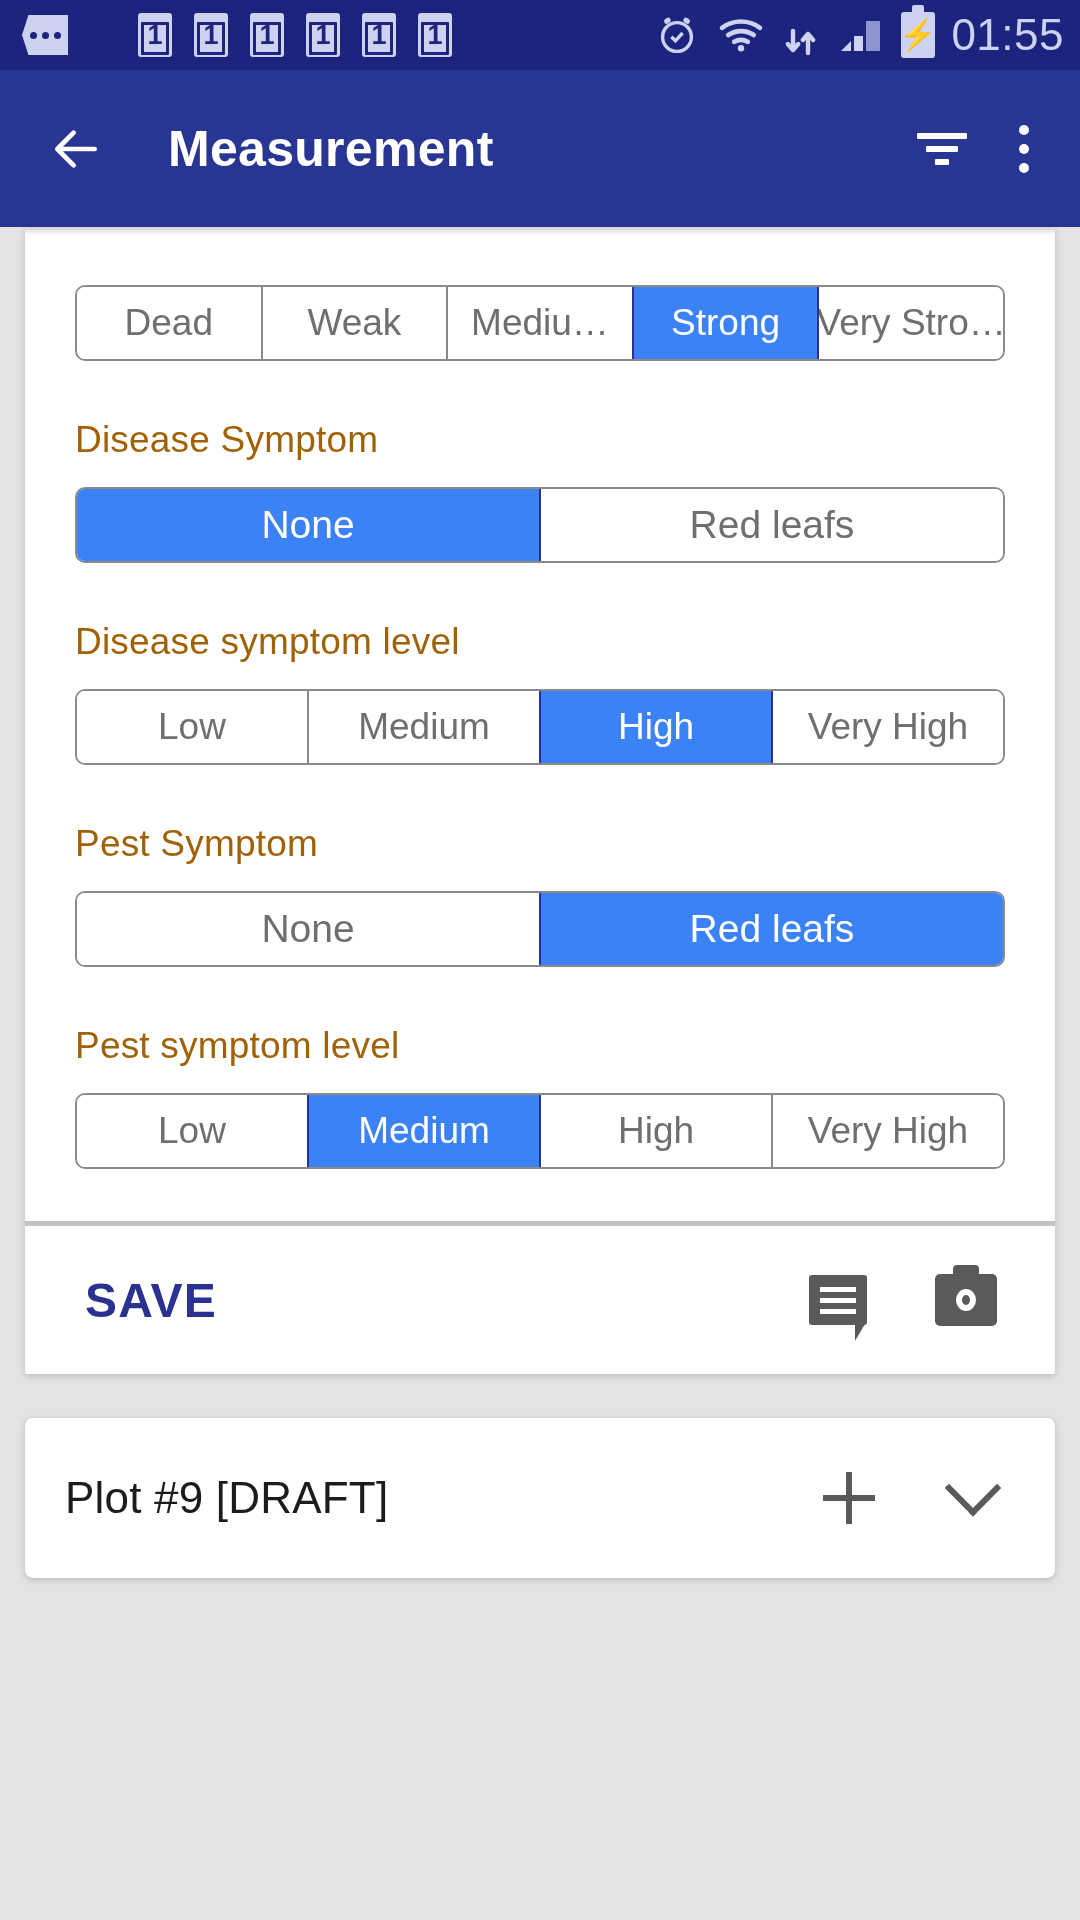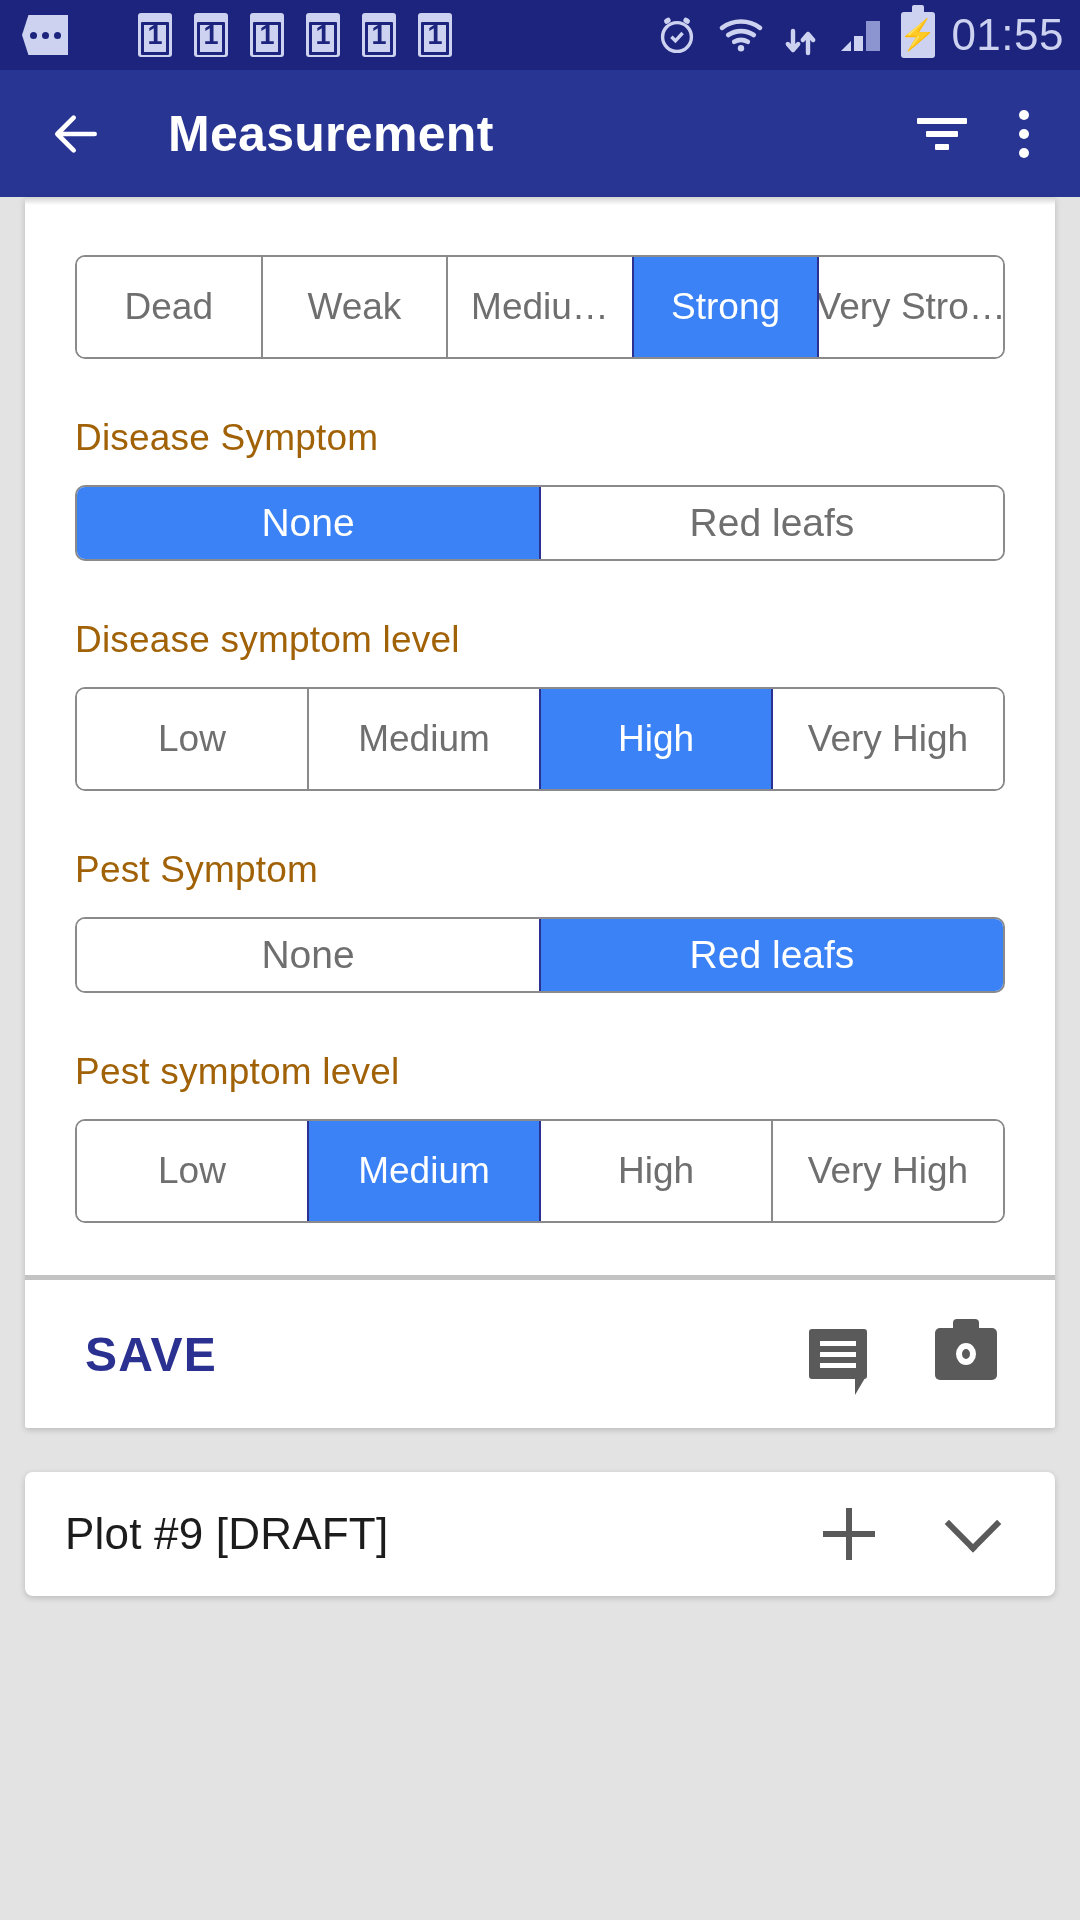--- a/index.html
+++ b/index.html
@@ -68,21 +68,21 @@
     display:flex; align-items:center; justify-content:center;
   }
   .battery::before {
     content:""; position:absolute; top:-7px; left:11px;
     width:12px; height:7px; background:#ccd2ef; border-radius:2px 2px 0 0;
   }
   .bolt { font-size: 30px; color:#1d247d; line-height: 1; }
 
   
   .app-bar {
-    height: 127px;
+    height: 157px;
     background: #283593;
     display: flex;
     align-items: center;
     padding: 0 46px 0 44px;
   }
   .back-arrow {
     width: 64px; height: 64px;
     display:flex; align-items:center; justify-content:center;
     color:#fff; font-size: 56px; line-height:1;
   }
@@ -134,21 +134,21 @@
     display: flex;
     width: 100%;
     border: 2px solid #8a8a8a;
     border-radius: 10px;
     overflow: hidden;
     background: #fff;
   }
   .seg-item {
     flex: 1 1 0;
     min-width: 0;
-    height: 100px;
+    height: 72px;
     display: flex;
     align-items: center;
     justify-content: center;
     font-size: 37px;
     color: #6f6f6f;
     border-left: 2px solid #8a8a8a;
     background: #fff;
     white-space: nowrap;
     overflow: hidden;
     text-overflow: ellipsis;
@@ -206,21 +206,21 @@
   }
   .camera-icon i {
     width:20px; height:22px; border:6px solid #fff; border-radius:50%;
     display:block;
   }
 
   
   .card-plot {
     margin-top: 44px;
     border-radius: 8px;
-    height: 124px;
+    height: 160px;
     display: flex;
     align-items: center;
     padding: 0 62px 0 40px;
   }
   .plot-title { font-size: 44px; color: #1c1c1c; letter-spacing: 0.2px; }
   .plot-actions { margin-left:auto; display:flex; align-items:center; gap: 78px; }
   .plus-icon { position: relative; width: 52px; height: 52px; }
   .plus-icon::before, .plus-icon::after {
     content:""; position:absolute; background:#5a5a5a;
   }

